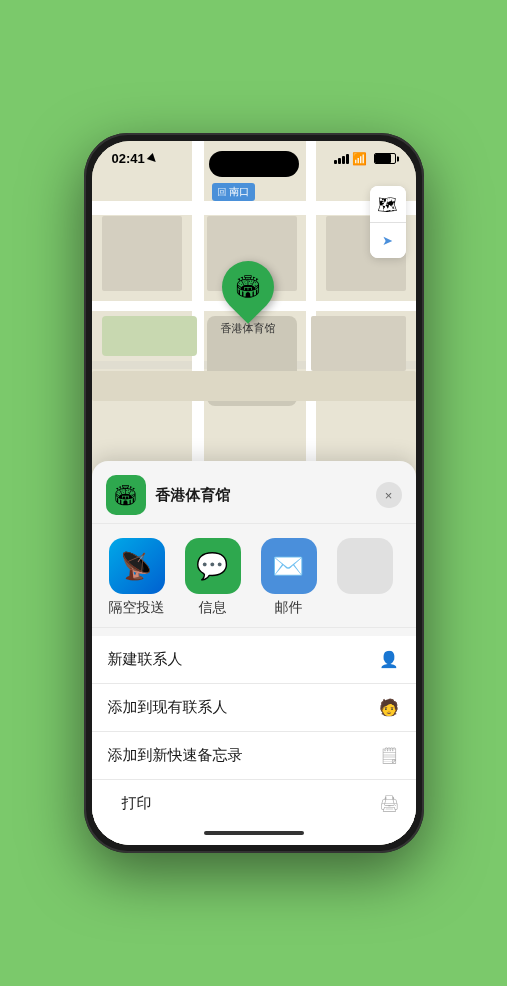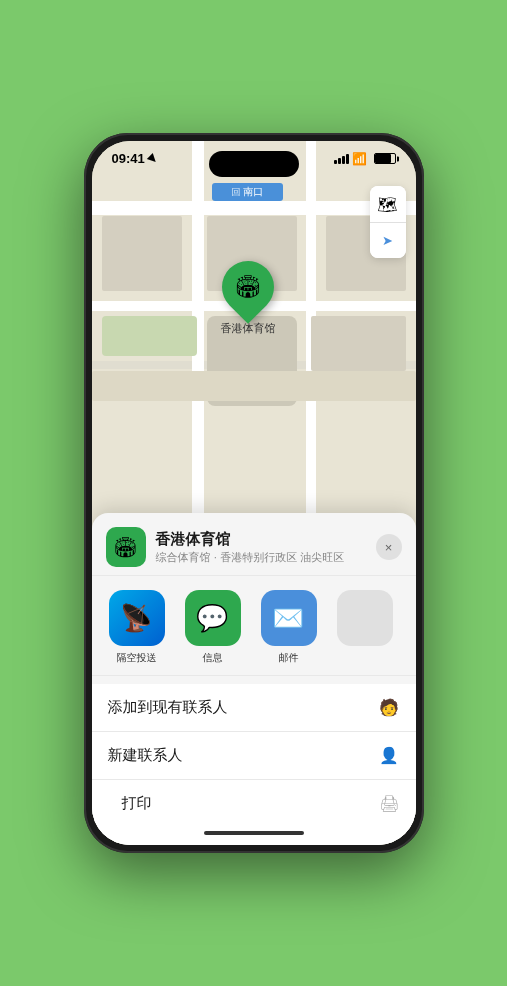--- a/index.html
+++ b/index.html
@@ -204,21 +204,21 @@
       white-space: nowrap;
     }
     
     .map-label {
       position: absolute;
       top: 42px;
       left: 120px;
       background: #4a90d9;
       color: #fff;
       font-size: 10px;
-      padding: 2px 20px;
+      padding: 2px 6px;
       border-radius: 3px;
     }
     
     .bottom-sheet {
       background: #f5f5f5;
       border-radius: 16px 16px 0 0;
       padding: 0;
       position: absolute;
       bottom: 0;
       left: 0;
@@ -285,21 +285,21 @@
     .share-item-icon {
       width: 56px;
       height: 56px;
       border-radius: 14px;
       display: flex;
       align-items: center;
       justify-content: center;
       font-size: 26px;
     }
     .share-item-label {
-      font-size: 10px;
+      font-size: 14px;
       color: #333;
       text-align: center;
     }
     .share-item-notes {
       border: 2px solid #e03030;
       border-radius: 14px;
     }
     .icon-airdrop { background: linear-gradient(135deg, #00a8e8, #0060d0); }
     .icon-messages { background: #2ea84e; }
     .icon-mail { background: #4a8fdb; }
@@ -333,21 +333,21 @@
 </head>
 <body>
 
 <div class="phone-frame">
   <div class="phone-screen">
 
     <div class="dynamic-island"></div>
 
     <div class="status-bar">
       <div style="display:flex;align-items:center;gap:3px">
-        <span class="status-time">09:41</span>
+        <span class="status-time">02:41</span>
         <span style="font-size:11px;transform:rotate(45deg);display:inline-block;margin-left:1px">▶</span>
       </div>
       <div class="status-icons">
         <div class="signal-bars">
           <div class="signal-bar" style="height:4px"></div>
           <div class="signal-bar" style="height:6px"></div>
           <div class="signal-bar" style="height:8px"></div>
           <div class="signal-bar" style="height:10px"></div>
         </div>
         <span class="wifi-icon">📶</span>
@@ -394,21 +394,20 @@
         <div class="pin-label">香港体育馆</div>
       </div>
     </div>
 
     <div class="bottom-sheet">
 
       <div class="sheet-header">
         <div class="venue-icon">🏟</div>
         <div class="venue-info">
           <div class="venue-name">香港体育馆</div>
-          <div class="venue-subtitle">综合体育馆 · 香港特别行政区 油尖旺区</div>
         </div>
         <div class="close-btn">×</div>
       </div>
 
       <div class="share-row">
 
         <div class="share-item">
           <div class="share-item-icon icon-airdrop" style="position:relative;">
             <span style="font-size:26px;filter:invert(1)">📡</span>
           </div>
@@ -433,26 +432,30 @@
         <div class="share-item">
           <div style="width:56px;height:56px;display:flex;flex-direction:column;align-items:center;justify-content:center;background:#e0e0e0;border-radius:14px;">
             
           </div>
 
         </div>
       </div>
 
       <div class="action-rows">
         <div class="action-row">
+          <span class="action-label">新建联系人</span>
+          <span class="action-icon" style="font-size:16px">👤</span>
+        </div>
+        <div class="action-row">
           <span class="action-label">添加到现有联系人</span>
           <span class="action-icon" style="font-size:16px">🧑</span>
         </div>
         <div class="action-row">
-          <span class="action-label">新建联系人</span>
-          <span class="action-icon" style="font-size:16px">👤</span>
+          <span class="action-label">添加到新快速备忘录</span>
+          <span class="action-icon" style="font-size:16px">🗒</span>
         </div>
         <div class="action-row" style="border-bottom:none;padding-bottom:8px;">
           <span class="action-label">打印</span>
           <span class="action-icon" style="font-size:16px">🖨</span>
         </div>
       </div>
 
       <div style="height:24px;display:flex;align-items:center;justify-content:center;background:#fff;">
         <div style="width:100px;height:4px;background:#333;border-radius:2px;"></div>
       </div>

